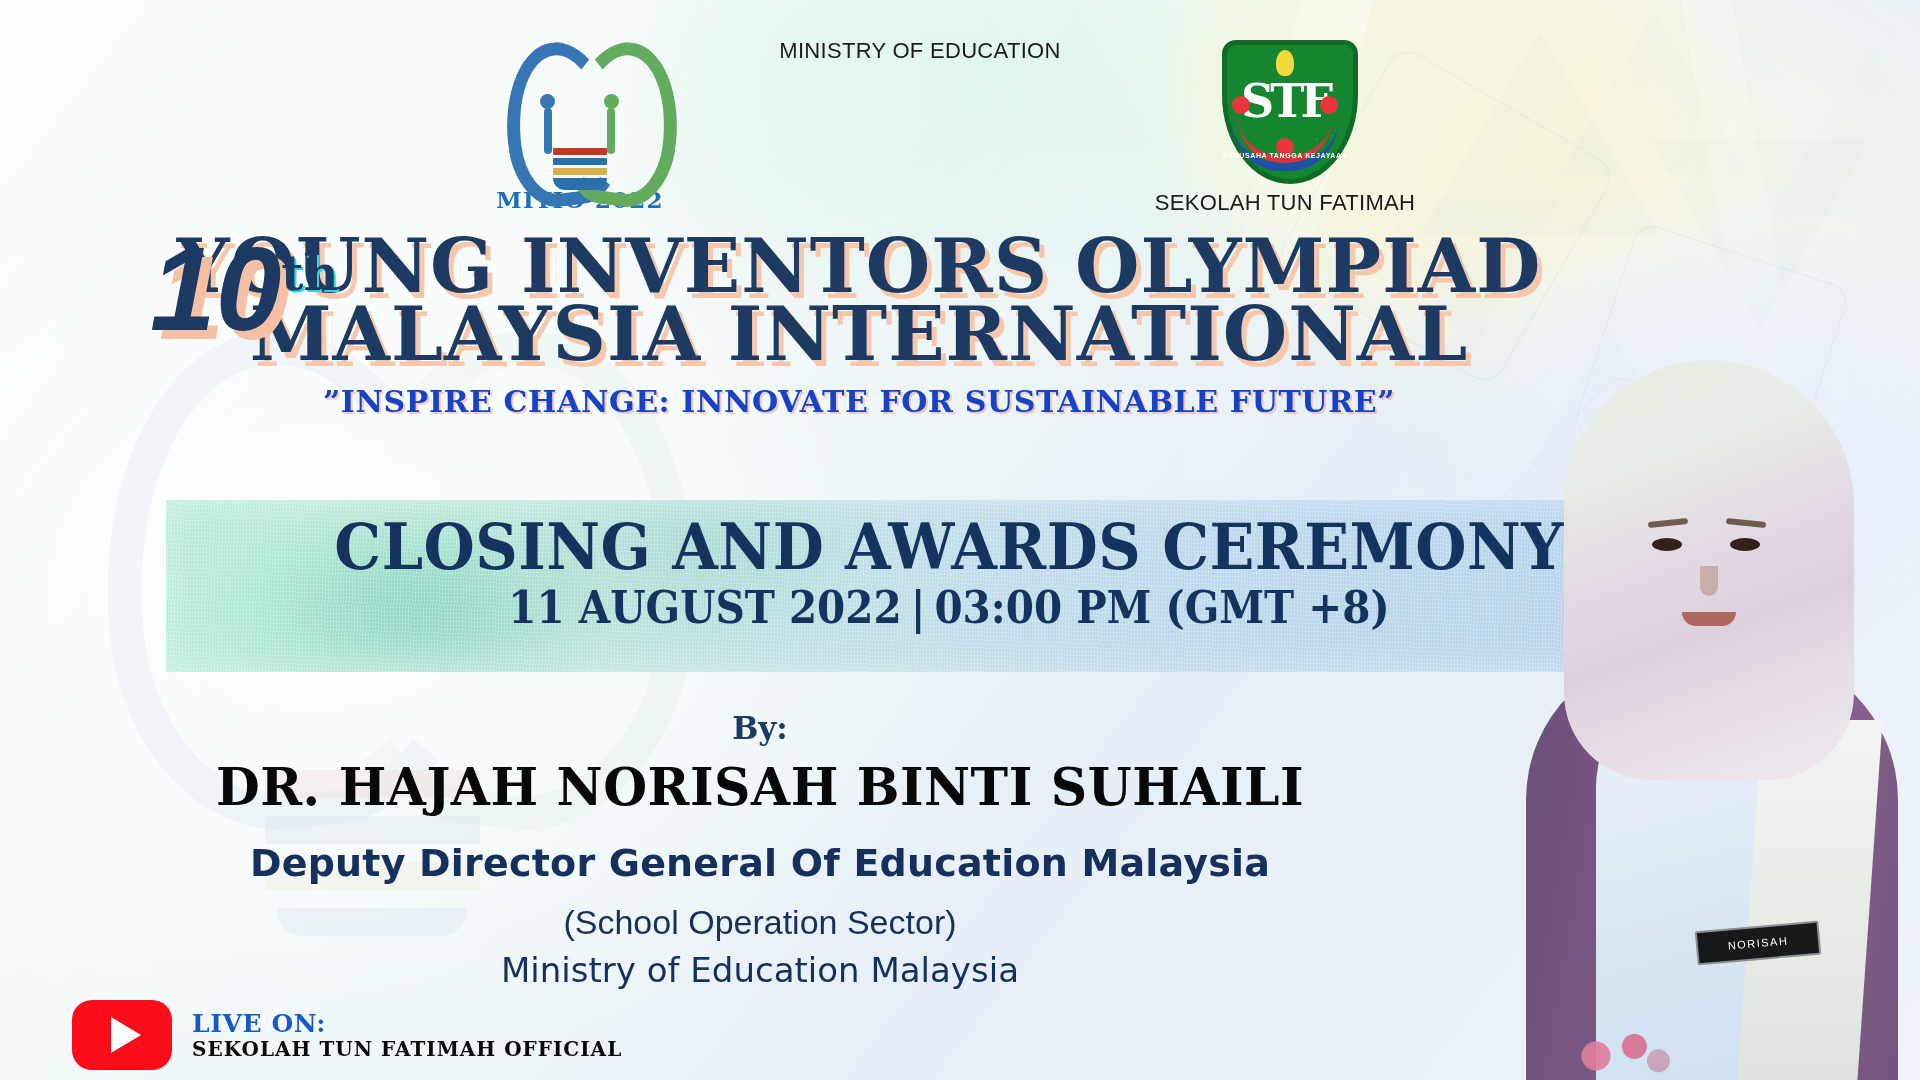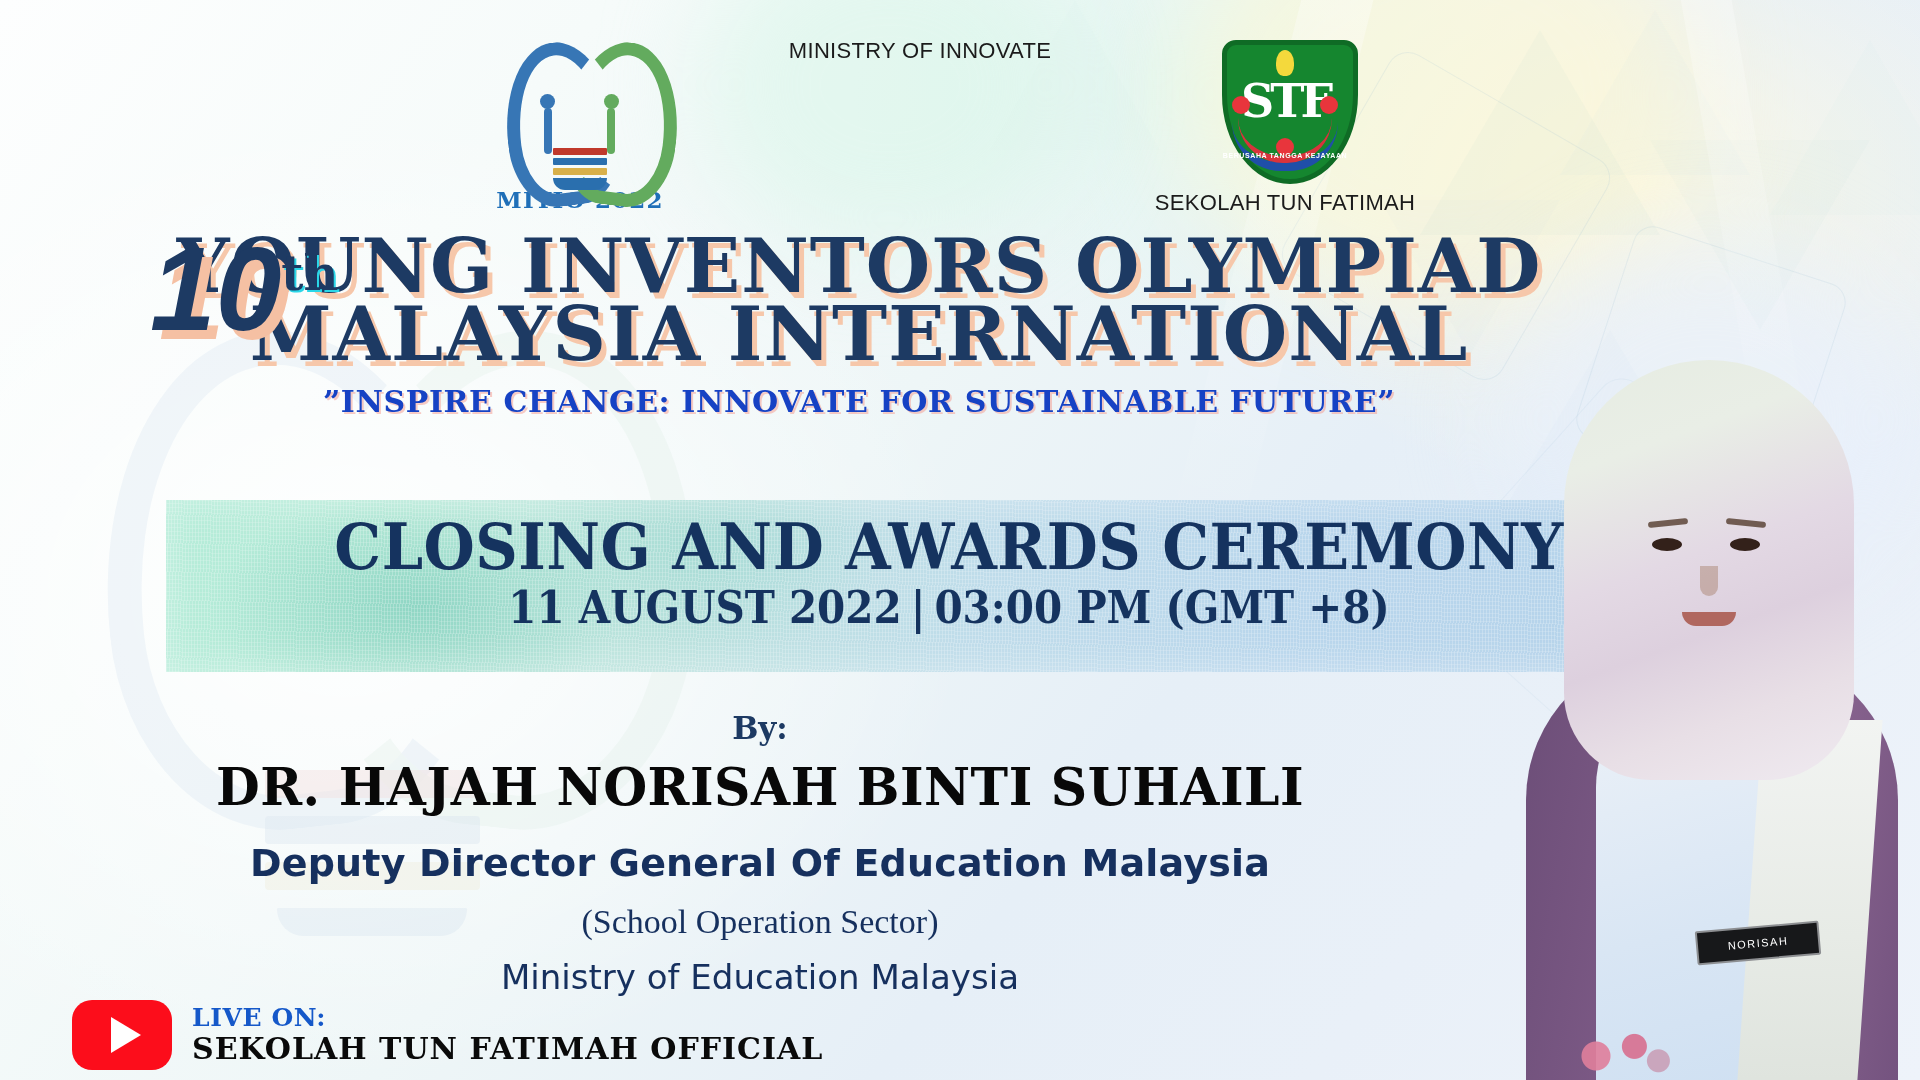--- a/index.html
+++ b/index.html
@@ -159,34 +159,34 @@
     font-size:52px;letter-spacing:.5px;color:#080808;
     transform:scaleX(.97);
   }
   .srole{
     margin-top:24px;
     font-family:"DejaVu Sans",sans-serif;font-weight:bold;
     font-size:38px;letter-spacing:.2px;color:#16305e;
   }
   .sorg1{
     margin-top:18px;
-    font-family:Liberation Serif, serif;font-size:34px;color:#16305e;
+    font-family:Liberation Sans, sans-serif;font-size:34px;color:#16305e;
   }
   .sorg2{
-    margin-top:16px;
+    margin-top:8px;
     font-family:"DejaVu Sans",sans-serif;font-size:34px;color:#16305e;
   }
 
   
   .liveon{position:absolute;left:72px;top:1000px;display:flex;align-items:center;gap:20px;}
   .yt{width:100px;height:70px;background:#fc0d1b;border-radius:20px;display:flex;align-items:center;justify-content:center;}
   .yt .play{width:0;height:0;border-left:30px solid #fff;border-top:18px solid transparent;border-bottom:18px solid transparent;margin-left:7px;}
   .lv-text{line-height:1.12;}
   .lv-1{font-family:"DejaVu Serif",serif;font-weight:bold;font-size:25px;color:#1558c9;letter-spacing:.6px;}
-  .lv-2{font-family:"DejaVu Serif",serif;font-weight:bold;font-size:30px;color:#0a0a0a;letter-spacing:1px;}
+  .lv-2{font-family:"DejaVu Serif",serif;font-weight:bold;font-size:20px;color:#0a0a0a;letter-spacing:1px;}
 
   
   .portrait{position:absolute;right:0;bottom:0;width:420px;height:790px;}
   .p-body{position:absolute;left:26px;bottom:0;width:372px;height:430px;
     background:linear-gradient(100deg,#6c4e78 0%,#7d5a86 38%,#8b6691 66%,#74537f 100%);
     border-radius:150px 150px 0 0;}
   .p-scarf{position:absolute;left:96px;bottom:0;width:214px;height:400px;
     background:linear-gradient(165deg,#eef3f8 0%,#e3ecf6 30%,#d9e6f4 60%,#cfe0f2 100%);
     border-radius:110px 110px 0 0;}
   .p-scarf2{position:absolute;left:250px;bottom:0;width:120px;height:360px;
@@ -262,21 +262,21 @@
           <i style="background:#c0392b;"></i>
           <i style="background:#2a6fae;"></i>
           <i style="background:#d8b04a;"></i>
           <i style="background:#2a6fae;border-radius:0 0 22px 22px;height:12px;"></i>
         </div>
       </div>
       <div class="miyio-caption">MIYIO 2022</div>
     </div>
 
     <div class="logoblock" style="left:690px;top:8px;width:460px;">
-      <div class="logo-caption" style="margin-top:6px;">MINISTRY OF INNOVATE</div>
+      <div class="logo-caption" style="margin-top:6px;">MINISTRY OF EDUCATION</div>
     </div>
 
     <div class="logoblock" style="left:1070px;top:10px;width:430px;">
       <div class="stf">
         <div class="shield"></div>
         <div class="flame"></div>
         <div class="mono">STF</div>
         <div class="arcband"></div>
         <div class="arcband2"></div>
         <div class="dot dL"></div>

